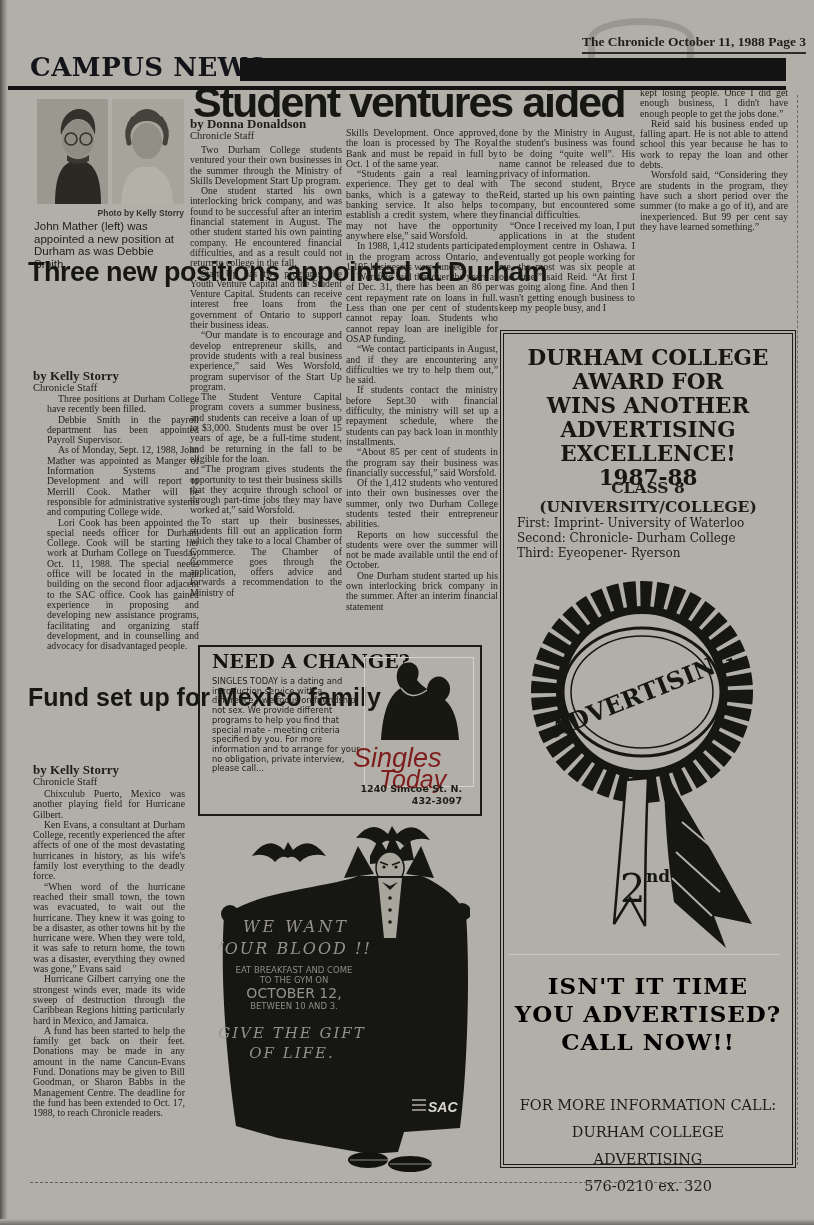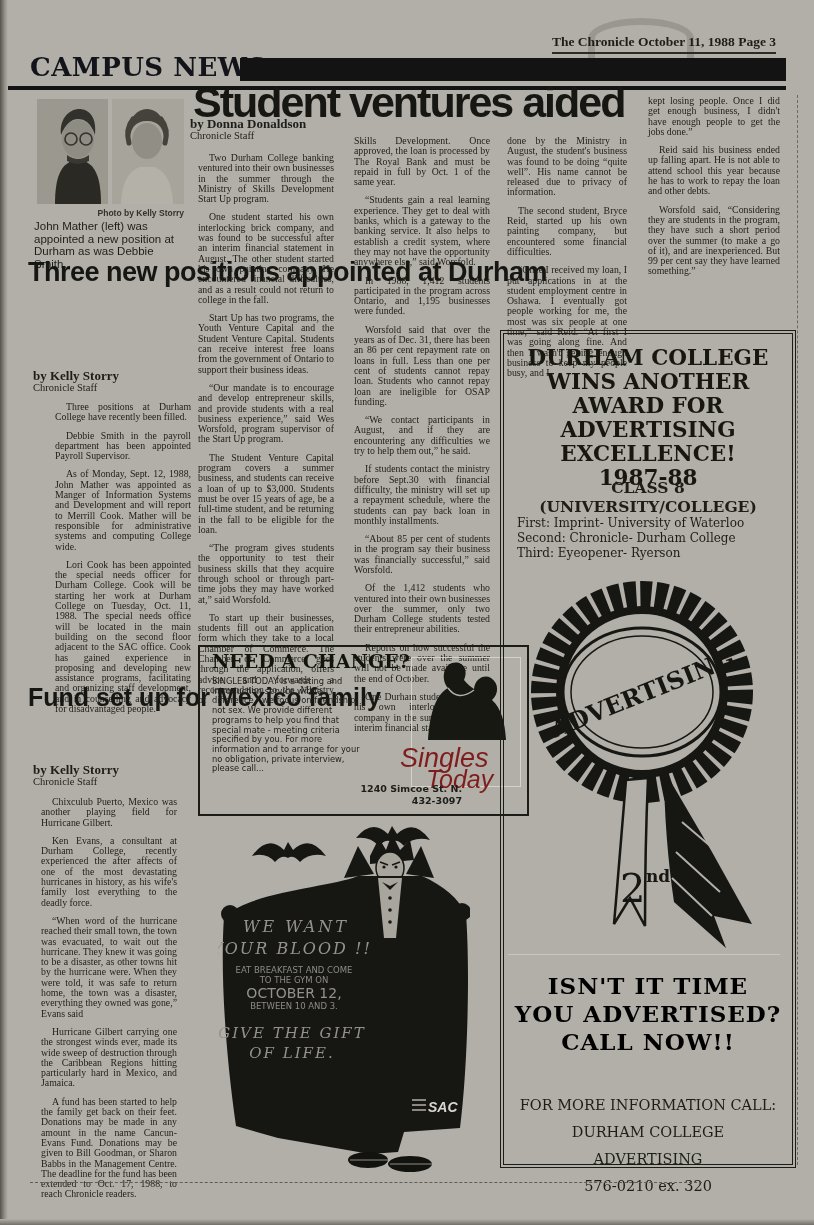--- a/index.html
+++ b/index.html
@@ -5,53 +5,53 @@
   html,body{margin:0;padding:0;background:#8d8b84;}
   .page{position:relative;width:814px;height:1225px;background:#b2afa8;overflow:hidden;
         font-family:"Liberation Serif",serif;color:#1e1d18;}
   .edge-left{position:absolute;left:0;top:0;width:8px;height:1225px;
         background:linear-gradient(90deg,#55534c,#8f8d85 55%,#b2afa8);}
   .edge-bottom{position:absolute;left:0;bottom:0;width:814px;height:6px;
         background:linear-gradient(0deg,#706e66,#b2afa8);}
   .smudge{position:absolute;left:588px;top:18px;width:92px;height:34px;border:7px solid rgba(70,68,60,.22);
         border-bottom:none;border-radius:50% 50% 0 0;}
   
-  .masthead{position:absolute;right:38px;top:34px;font-weight:bold;font-size:13.5px;
+  .masthead{position:absolute;right:8px;top:34px;font-weight:bold;font-size:13.5px;
         border-bottom:2px solid #2b2a25;padding-bottom:2px;}
   .banner-text{position:absolute;left:30px;top:52px;font-family:"DejaVu Serif",serif;font-weight:bold;
         font-size:26px;letter-spacing:.5px;color:#13131a;}
   .banner-bar{position:absolute;left:240px;top:58px;width:546px;height:23px;background:#131313;}
   .banner-rule{position:absolute;left:8px;top:86px;width:778px;height:4px;background:#131313;}
   
   .photo{position:absolute;left:37px;top:99px;width:147px;height:105px;}
   .photo-credit{position:absolute;left:37px;top:208px;width:147px;text-align:right;
         font-family:"Liberation Sans",sans-serif;font-weight:bold;font-size:8.5px;color:#33322c;}
   .photo-caption{position:absolute;left:34px;top:220px;width:152px;
         font-family:"Liberation Sans",sans-serif;font-size:11.5px;line-height:12.5px;}
   .hl{font-family:"Liberation Sans",sans-serif;font-weight:bold;color:#161613;}
   .hl1{position:absolute;left:28px;top:258px;font-size:27px;line-height:28px;letter-spacing:-.5px;}
   .byline{font-size:10.5px;line-height:11px;}
   .byline b{font-size:13px;}
   .by1{position:absolute;left:33px;top:370px;}
   .body-col{font-size:9.8px;line-height:10.3px;text-align:justify;}
-  .para{margin:8px;text-indent:11px;}
+  .para{margin:0;text-indent:11px;}
   .flush{text-indent:0;}
   .art1{position:absolute;left:47px;top:394px;width:152px;}
   .hl2{position:absolute;left:28px;top:684px;font-size:25px;line-height:26px;}
   .by2{position:absolute;left:33px;top:764px;}
   .art2{position:absolute;left:33px;top:789px;width:152px;}
   
   .hl-main{position:absolute;left:193px;top:82px;font-size:43px;line-height:40px;letter-spacing:-2px;}
   .by3{position:absolute;left:190px;top:118px;}
   .vcolA{position:absolute;left:190px;top:145px;width:152px;}
   .vcolB{position:absolute;left:346px;top:128px;width:152px;}
   .vcolC{position:absolute;left:499px;top:128px;width:136px;}
   .vcolD{position:absolute;left:640px;top:88px;width:148px;}
   
-  .singles{position:absolute;left:198px;top:645px;width:280px;height:167px;border:2px solid #1b1b18;padding-left:47px;}
+  .singles{position:absolute;left:198px;top:645px;width:280px;height:167px;border:2px solid #1b1b18;}
   .singles-hl{position:absolute;left:12px;top:3px;font-family:"DejaVu Serif",serif;font-weight:bold;
         font-size:19px;color:#14140f;}
   .singles-body{position:absolute;left:12px;top:30px;width:148px;font-family:"DejaVu Sans",sans-serif;
         font-size:8.3px;line-height:9.7px;color:#23221c;}
   .singles-imgbox{position:absolute;right:6px;top:10px;width:108px;height:128px;border:1px solid #d4d2ca;}
   .singles-logo{position:absolute;right:8px;top:88px;width:112px;font-family:Liberation Sans, sans-serif;
         font-style:italic;color:#7f1d1d;}
   .singles-logo .l1{font-size:27px;display:block;line-height:24px;}
   .singles-logo .l2{font-size:25px;display:block;line-height:18px;margin-left:26px;}
   .singles-addr{position:absolute;left:0;top:136px;width:262px;text-align:right;
@@ -138,21 +138,21 @@
       <p class="para">Hurricane Gilbert carrying one the strongest winds ever, made its wide sweep of destruction through the Caribbean Regions hitting particularly hard in Mexico, and Jamaica.</p>
       <p class="para">A fund has been started to help the family get back on their feet. Donations may be made in any amount in the name Cancun-Evans Fund. Donations may be given to Bill Goodman, or Sharon Babbs in the Management Centre. The deadline for the fund has been extended to Oct. 17, 1988, to reach Chronicle readers.</p>
     </div>
 
   <div class="hl hl-main">Student ventures aided</div>
   <div class="byline by3">
     <b>by Donna Donaldson</b><br>
     <span>Chronicle Staff</span>
   </div>
   <div class="body-col vcolA">
-      <p class="para">Two Durham College banking ventured into their own businesses in the summer through the Ministry of Skills Development Start Up program.</p>
+      <p class="para">Two Durham College students ventured your their own businesses in the summer through the Ministry of Skills Development Start Up program.</p>
       <p class="para">One student started his own interlocking brick company, and was found to be successful after an interim financial statement in August. The other student started his own painting company. He encountered financial difficulties, and as a result could not return to college in the fall.</p>
       <p class="para">Start Up has two programs, the Youth Venture Capital and the Student Venture Capital. Students can receive interest free loans from the government of Ontario to support their business ideas.</p>
       <p class="para">“Our mandate is to encourage and develop entrepreneur skills, and provide students with a real business experience,” said Wes Worsfold, program supervisor of the Start Up program.</p>
       <p class="para">The Student Venture Capital program covers a summer business, and students can receive a loan of up to $3,000. Students must be over 15 years of age, be a full-time student, and be returning in the fall to be eligible for the loan.</p>
       <p class="para">“The program gives students the opportunity to test their business skills that they acquire through school or through part-time jobs they may have worked at,” said Worsfold.</p>
       <p class="para">To start up their businesses, students fill out an application form which they take to a local Chamber of Commerce. The Chamber of Commerce goes through the application, offers advice and forwards a recommendation to the Ministry of</p>
     </div>
   <div class="body-col vcolB">
       <p class="para flush">Skills Development. Once approved, the loan is processed by The Royal Bank and must be repaid in full by Oct. 1 of the same year.</p>
       <p class="para">“Students gain a real learning experience. They get to deal with banks, which is a gateway to the banking service. It also helps to establish a credit system, where they may not have the opportunity anywhere else,” said Worsfold.</p>
@@ -242,22 +242,22 @@
       <text x="76" y="182" font-size="14" font-family="DejaVu Sans,sans-serif" fill="#94928a">OCTOBER 12,</text>
       <text x="76" y="193" font-size="8.5" font-family="DejaVu Sans,sans-serif" fill="#8d8b82">BETWEEN 10 AND 3.</text>
       <text x="74" y="222" font-size="15" font-style="italic" letter-spacing="2">GIVE THE GIFT</text>
       <text x="74" y="242" font-size="15" font-style="italic" letter-spacing="2">OF LIFE.</text>
     </g>
   </svg>
 
   <div class="adbox">
     <div class="award-title">
         <p class="adline">DURHAM COLLEGE</p>
+        <p class="adline">AWARD FOR</p>
         <p class="adline">WINS ANOTHER</p>
-        <p class="adline">AWARD FOR</p>
         <p class="adline">ADVERTISING</p>
         <p class="adline">EXCELLENCE!</p>
         <p class="adline">1987-88</p>
       </div>
     <div class="award-class">CLASS 8 (UNIVERSITY/COLLEGE)</div>
     <div class="award-results">
         <p class="resline">First: Imprint- University of Waterloo</p>
         <p class="resline">Second:  Chronicle- Durham College</p>
         <p class="resline">Third: Eyeopener- Ryerson</p>
       </div>

